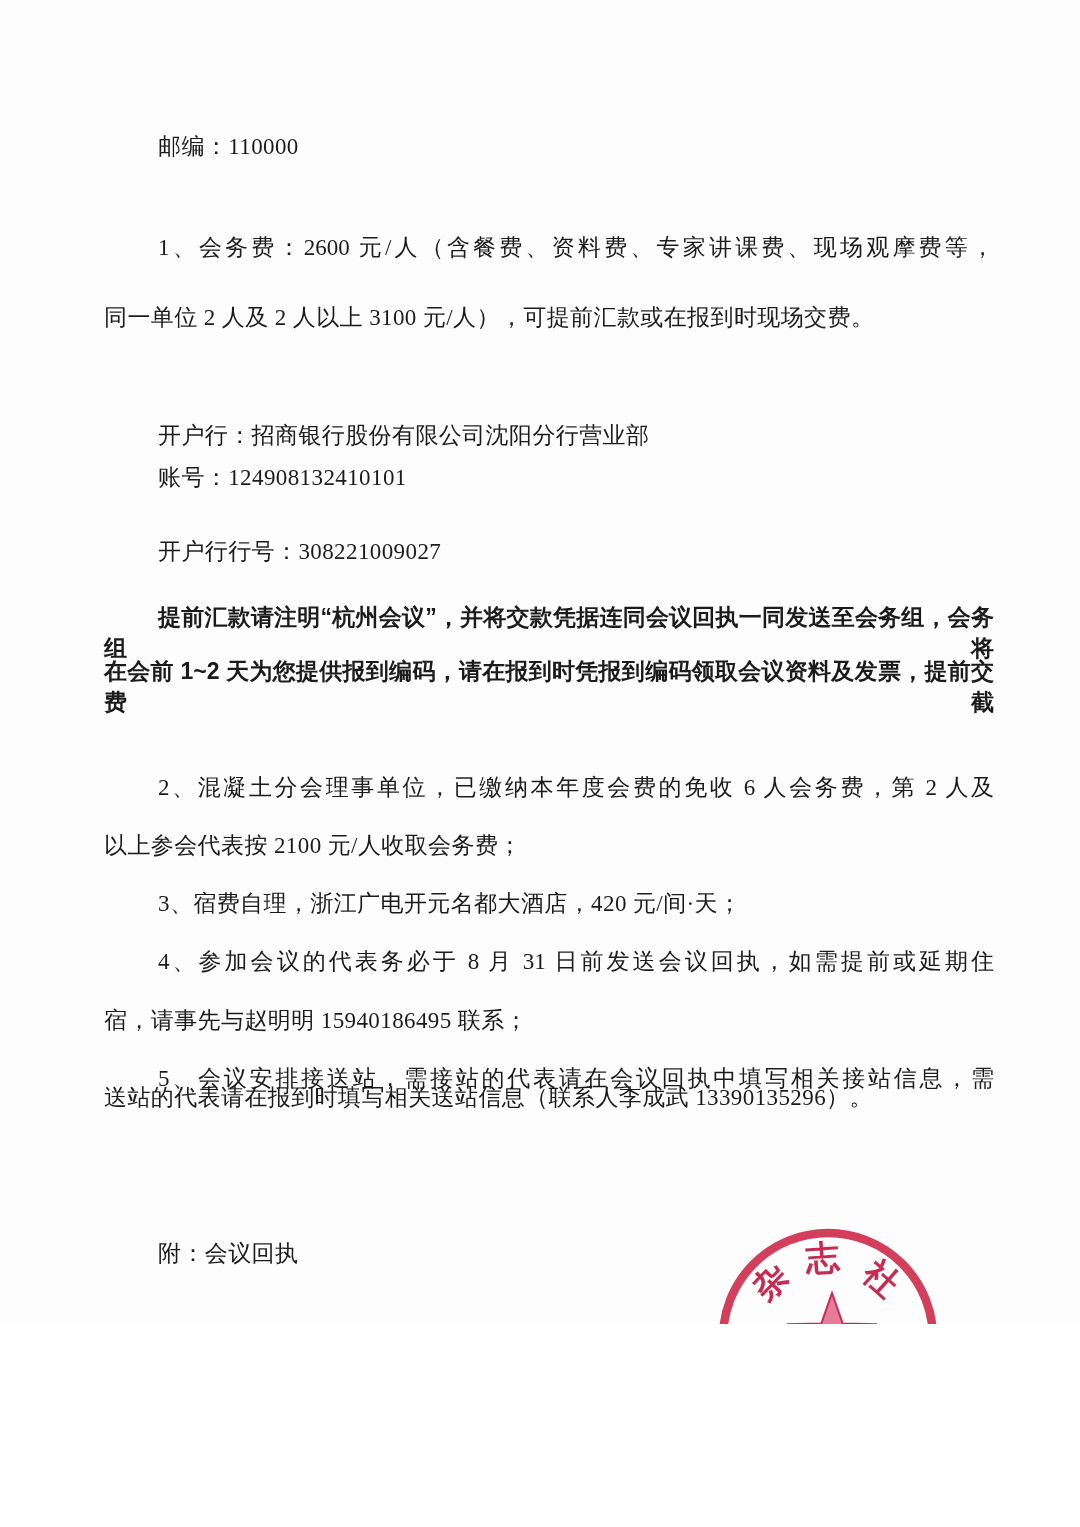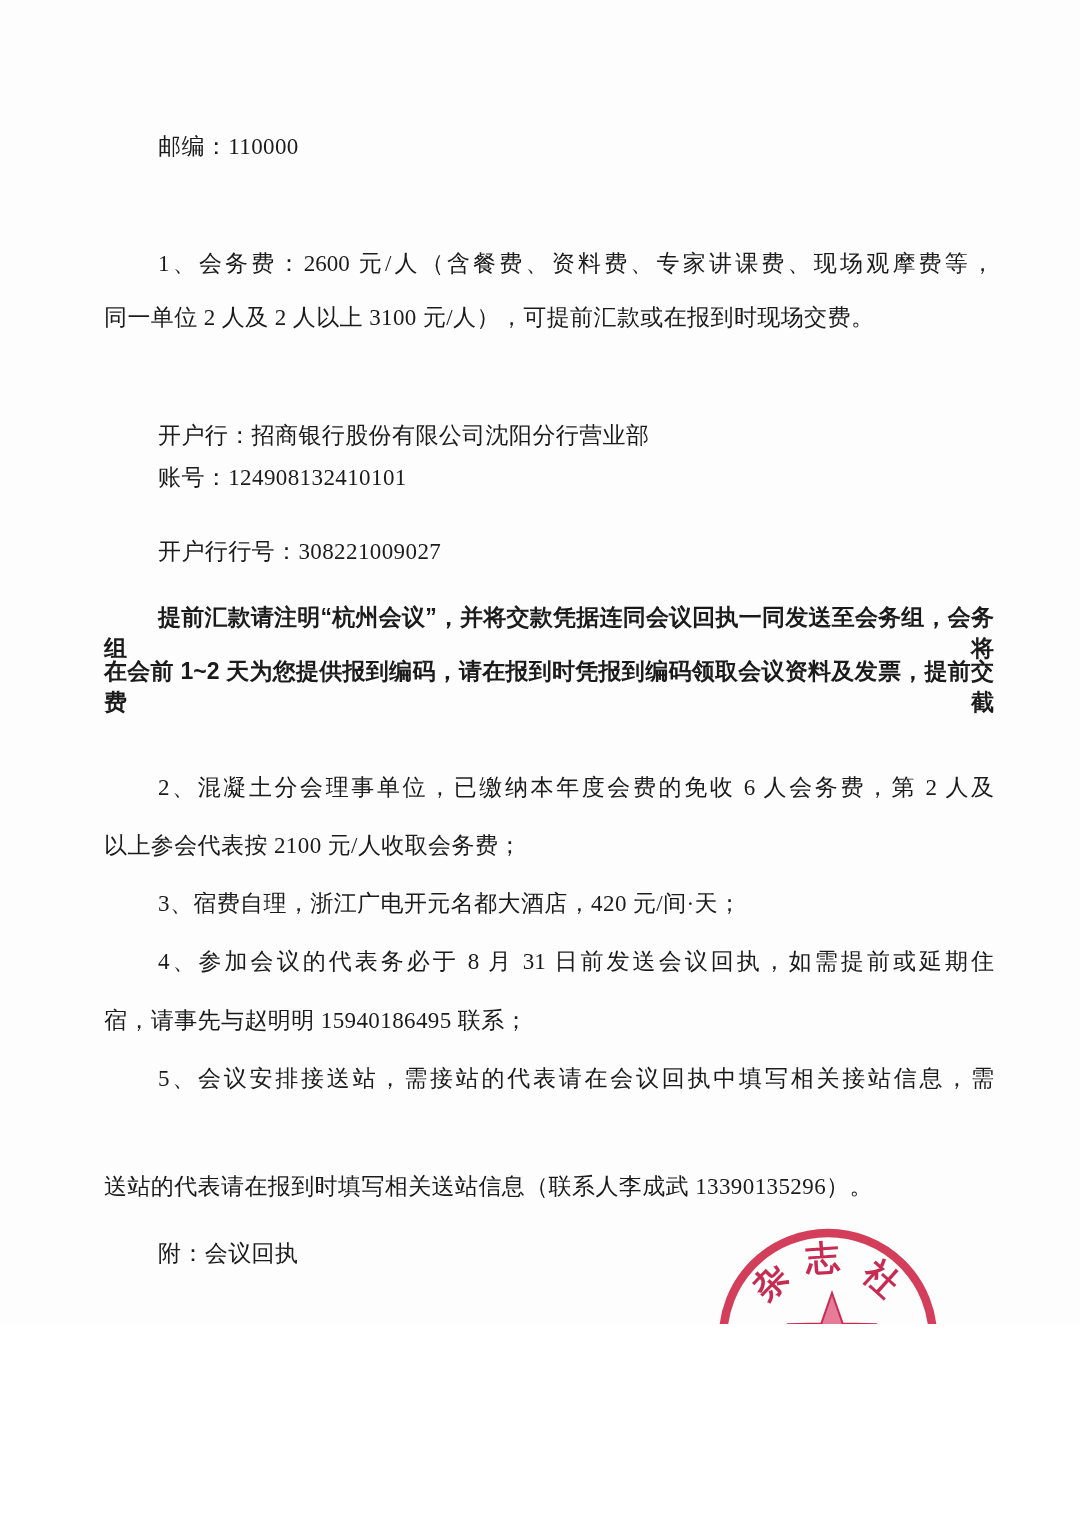--- a/index.html
+++ b/index.html
@@ -90,34 +90,34 @@
     text-shadow: 0 0 1px #d8d8d8;
     white-space: nowrap;
   }
 </style>
 </head>
 <body>
 
 <div class="page">
 
   <p class="ln indent" style="top:131px">邮编：110000</p>
-  <p class="ln indent full" style="top:248px">1、会务费：2600 元/人（含餐费、资料费、专家讲课费、现场观摩费等，</p>
+  <p class="ln indent full" style="top:232px">1、会务费：2600 元/人（含餐费、资料费、专家讲课费、现场观摩费等，</p>
   <p class="ln" style="top:302px">同一单位 2 人及 2 人以上 3100 元/人），可提前汇款或在报到时现场交费。</p>
   <p class="ln indent" style="top:420px">开户行：招商银行股份有限公司沈阳分行营业部</p>
   <p class="ln indent" style="top:462px">账号：124908132410101</p>
   <p class="ln indent" style="top:536px">开户行行号：308221009027</p>
   <p class="ln indent full bold-sans" style="top:602px">提前汇款请注明“杭州会议”，并将交款凭据连同会议回执一同发送至会务组，会务组将</p>
   <p class="ln full bold-sans" style="top:656px">在会前 1~2 天为您提供报到编码，请在报到时凭报到编码领取会议资料及发票，提前交费截</p>
   <p class="ln indent full" style="top:772px">2、混凝土分会理事单位，已缴纳本年度会费的免收 6 人会务费，第 2 人及</p>
   <p class="ln" style="top:830px">以上参会代表按 2100 元/人收取会务费；</p>
   <p class="ln indent" style="top:888px">3、宿费自理，浙江广电开元名都大酒店，420 元/间·天；</p>
   <p class="ln indent full" style="top:946px">4、参加会议的代表务必于 8 月 31 日前发送会议回执，如需提前或延期住</p>
   <p class="ln" style="top:1005px">宿，请事先与赵明明 15940186495 联系；</p>
   <p class="ln indent full" style="top:1063px">5、会议安排接送站，需接站的代表请在会议回执中填写相关接站信息，需</p>
-  <p class="ln" style="top:1171px">送站的代表请在报到时填写相关送站信息（联系人李成武 13390135296）。</p>
+  <p class="ln" style="top:1082px">送站的代表请在报到时填写相关送站信息（联系人李成武 13390135296）。</p>
   <p class="ln indent" style="top:1238px">附：会议回执</p>
 
   <svg class="seal-svg" viewBox="0 0 260 260">
     <circle cx="128" cy="128" r="105" fill="none" stroke="#d0304e" stroke-width="8.5" opacity="0.93"></circle>
     <polygon points="132,83 142.6,113.4 174.8,114.1 149.1,133.6 158.5,164.4 132,146 105.5,164.4 114.9,133.6 89.2,114.1 121.4,113.4" fill="#df5078" fill-opacity="0.75" stroke="#c92b52" stroke-width="2"></polygon>
     <text class="seal-arc-char" fill="#c72b52" opacity="0.85" text-anchor="middle" dominant-baseline="central" transform="translate(48.8,139.1) rotate(-98)">土</text>
     <text class="seal-arc-char" fill="#c72b52" text-anchor="middle" dominant-baseline="central" transform="translate(70.5,72.4) rotate(-46)">杂</text>
     <text class="seal-arc-char" fill="#c72b52" text-anchor="middle" dominant-baseline="central" transform="translate(122.4,48.2) rotate(-4)">志</text>
     <text class="seal-arc-char" fill="#c72b52" text-anchor="middle" dominant-baseline="central" transform="translate(181.5,68.6) rotate(42)">社</text>
     <text class="seal-arc-char" fill="#d8638b" opacity="0.7" text-anchor="middle" dominant-baseline="central" transform="translate(89.2,198) rotate(-151)">辑</text>

